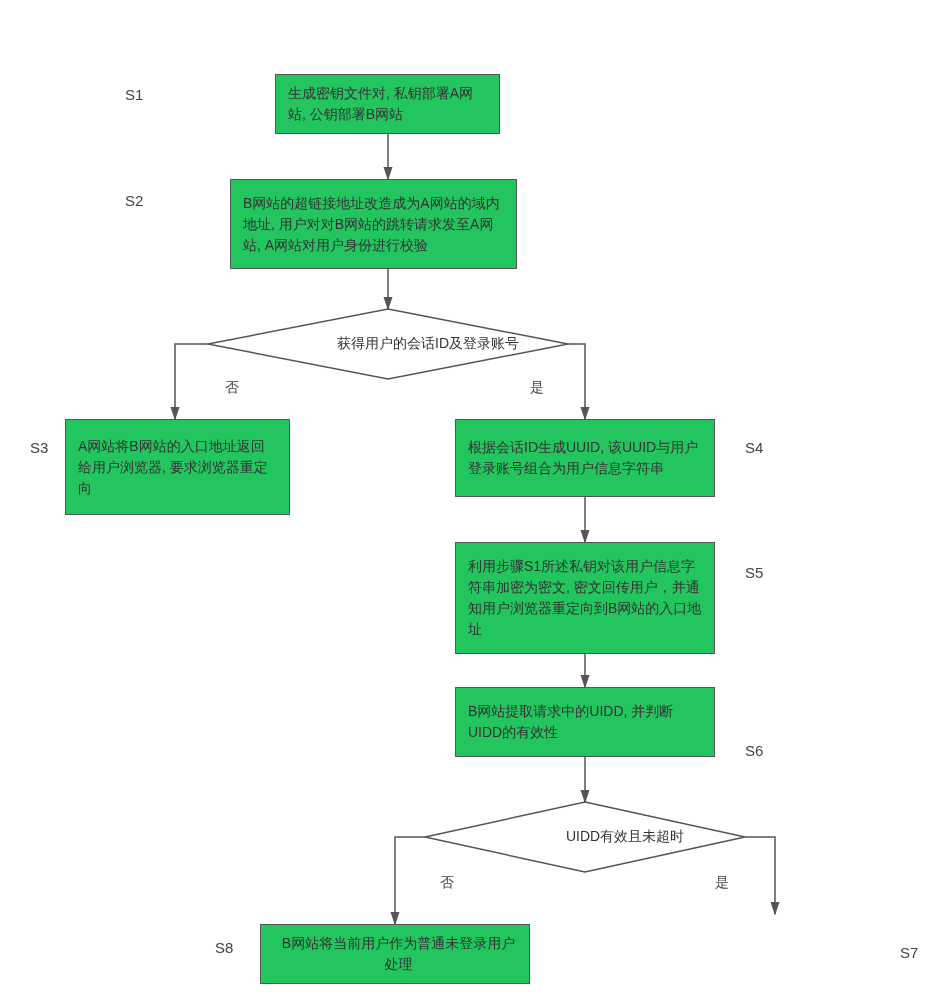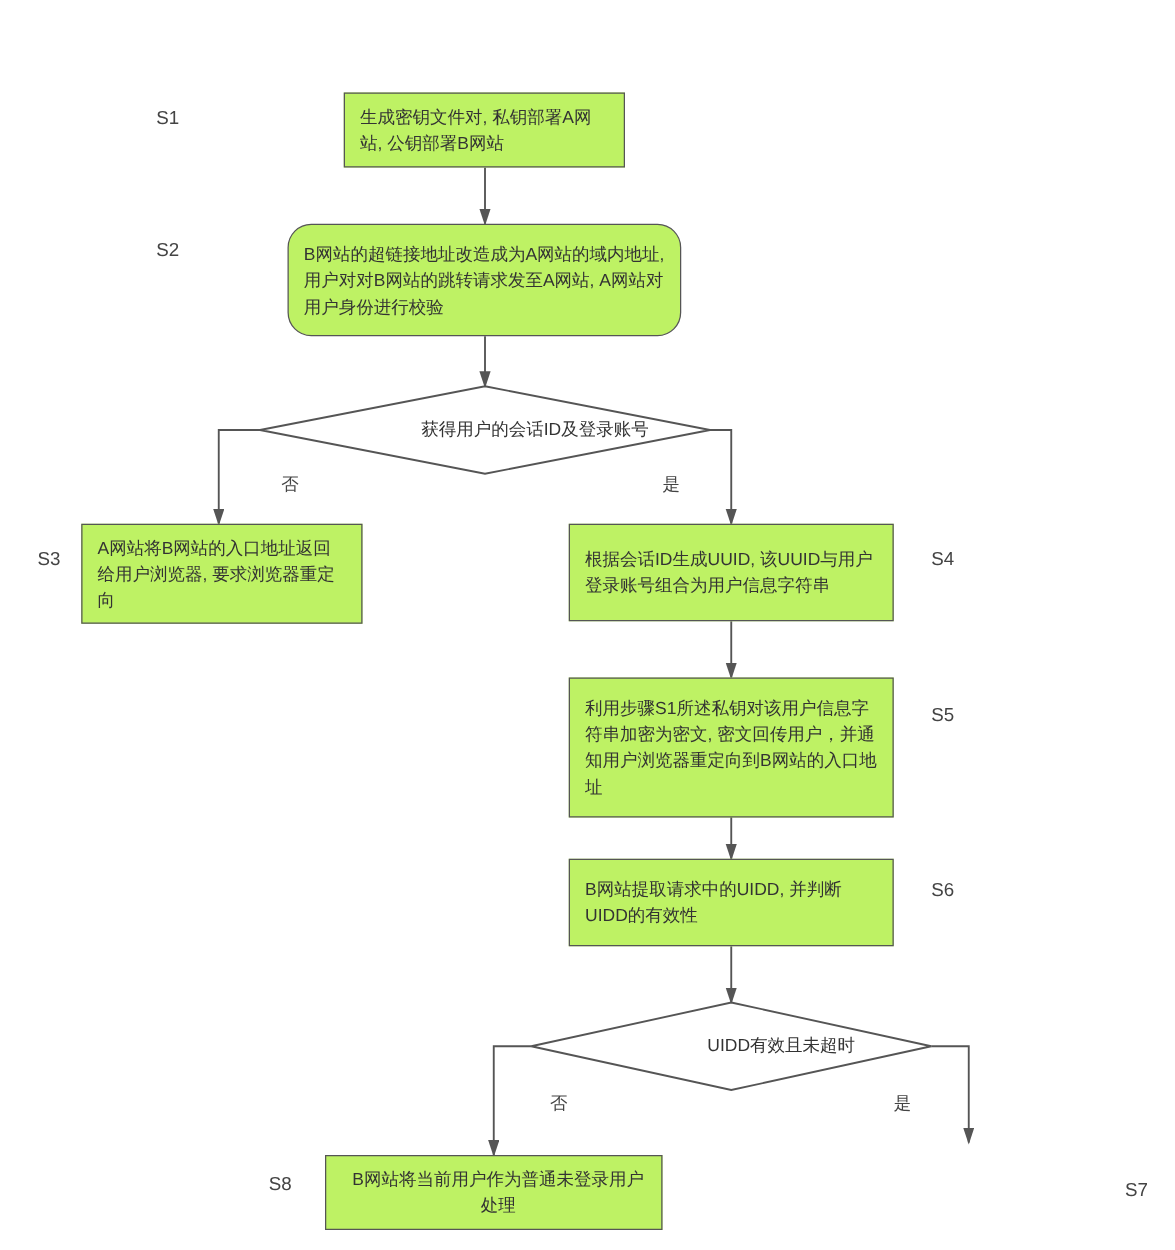--- a/index.html
+++ b/index.html
@@ -12,21 +12,21 @@
   }
   .canvas {
     position: relative;
     width: 940px;
     height: 1000px;
     margin-top: 44px;
   }
   .box {
     position: absolute;
     border: 1.5px solid #555;
-    background: #bef264;
+    background: #22c55e;
     padding: 8px 12px;
     box-sizing: border-box;
     display: flex;
     align-items: center;
     justify-content: center;
     text-align: left;
     line-height: 1.5;
   }
   .label {
     position: absolute;
@@ -87,46 +87,46 @@
 
     <polyline points="745,793 775,793 775,870" fill="none" stroke="#555" stroke-width="1.5" marker-end="url(#arrow)"></polyline>
   </svg>
 
   <div class="label" style="left:125px; top:42px;">S1</div>
   <div class="box" style="left:275px; top:30px; width:225px; height:60px;">
     <span>生成密钥文件对, 私钥部署A网站, 公钥部署B网站</span>
   </div>
 
   <div class="label" style="left:125px; top:148px;">S2</div>
-  <div class="box" style="left:230px; top:135px; width:315px; height:90px;border-radius:19px;">
+  <div class="box" style="left:230px; top:135px; width:287px; height:90px;">
     <span>B网站的超链接地址改造成为A网站的域内地址, 用户对对B网站的跳转请求发至A网站, A网站对用户身份进行校验</span>
   </div>
 
   <div class="diamond-text" style="left:208px; width:360px; top:300px;">
     <span>获得用户的会话ID及登录账号</span>
   </div>
   <div class="cond-label" style="left:225px; top:335px;">否</div>
   <div class="cond-label" style="left:530px; top:335px;">是</div>
 
   <div class="label" style="left:30px; top:395px;">S3</div>
-  <div class="box" style="left:65px; top:375px; width:225px; height:80px;">
+  <div class="box" style="left:65px; top:375px; width:225px; height:96px;">
     <span>A网站将B网站的入口地址返回给用户浏览器, 要求浏览器重定向</span>
   </div>
 
   <div class="label" style="left:745px; top:395px;text-align:right;">S4</div>
   <div class="box" style="left:455px; top:375px; width:260px; height:78px;">
     <span>根据会话ID生成UUID, 该UUID与用户登录账号组合为用户信息字符串</span>
   </div>
 
   <div class="label" style="left:745px; top:520px;text-align:center;">S5</div>
   <div class="box" style="left:455px; top:498px; width:260px; height:112px;">
     <span>利用步骤S1所述私钥对该用户信息字符串加密为密文, 密文回传用户，并通知用户浏览器重定向到B网站的入口地址</span>
   </div>
 
-  <div class="label" style="left:745px; top:660px;">S6</div>
+  <div class="label" style="left:745px; top:698px;">S6</div>
   <div class="box" style="left:455px; top:643px; width:260px; height:70px;">
     <span>B网站提取请求中的UIDD, 并判断UIDD的有效性</span>
   </div>
 
   <div class="diamond-text" style="left:425px; width:320px; top:793px;">
     <span>UIDD有效且未超时</span>
   </div>
   <div class="cond-label" style="left:440px; top:830px;">否</div>
   <div class="cond-label" style="left:715px; top:830px;">是</div>
 

